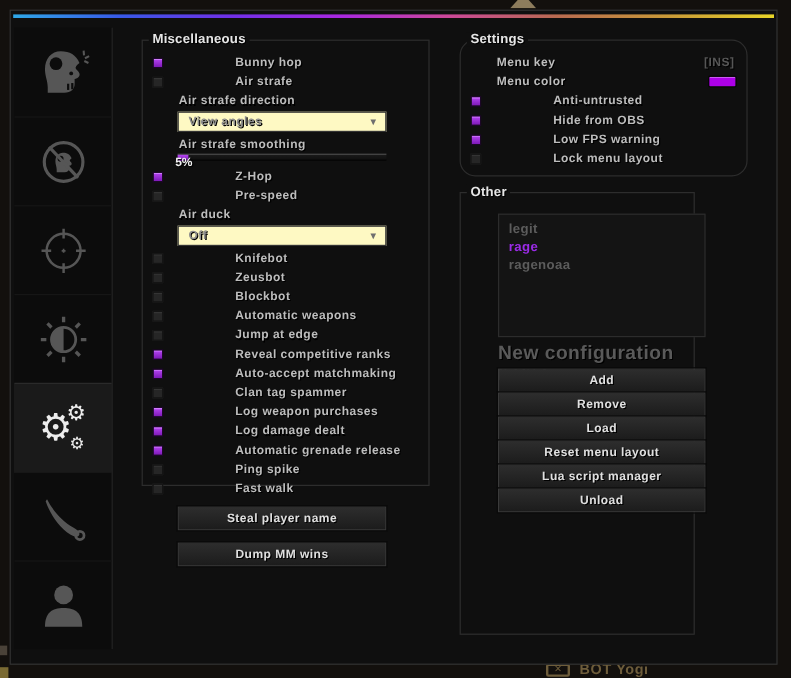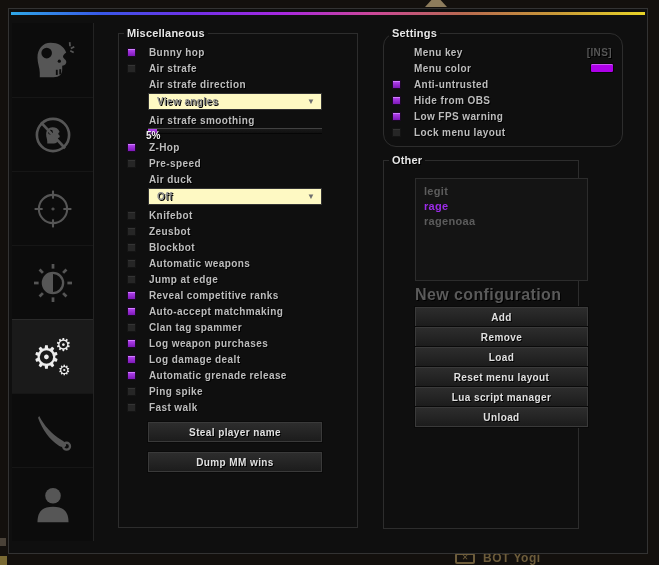--- a/index.html
+++ b/index.html
@@ -40,26 +40,26 @@
   .gears .g2 { font-size:18px; right:5px; top:3px; }
   .gears .g3 { font-size:14px; right:6px; bottom:4px; }
 
   
   .groupbox { position:absolute; border:1px solid #2d2d2d; }
   .groupbox-title {
     position:absolute; top:-7px; left:5px; padding:0 3px;
     background:#0f0f0f; color:#e6e6e6; font-size:11px; font-weight:bold;
     letter-spacing:.2px; text-shadow:1px 1px 0 #000; white-space:nowrap;
   }
-  .gb-misc  { left:109px; top:24px; width:240px; height:495px; padding-top:10px; }
+  .gb-misc  { left:109px; top:24px; width:240px; height:372px; padding-top:10px; }
   .gb-set   { left:374px; top:24px; width:240px; height:114px; padding-top:10px;border-radius:13px; }
   .gb-other { left:374px; top:151px; width:196px; height:369px; padding-top:17px; }
 
   
-  .row { height:16px; display:flex; align-items:center; padding-left:8px; }
+  .row { height:16px; display:flex; align-items:center; padding-left:8px;gap:47px; }
   .cb {
     width:9px; height:9px; flex:0 0 9px; margin-right:13px; cursor:pointer;
     background:#262626; border:1px solid #141414; box-shadow:inset 0 1px 0 #343434;
   }
   .cb.checked {
     background:linear-gradient(180deg,#b646f2,#7d18b8);
     border:1px solid #1c0727; box-shadow:inset 0 1px 0 #cf7bff;
   }
   .lbl {
     font-size:10px; font-weight:bold; color:#bdbdbd; letter-spacing:.4px;

